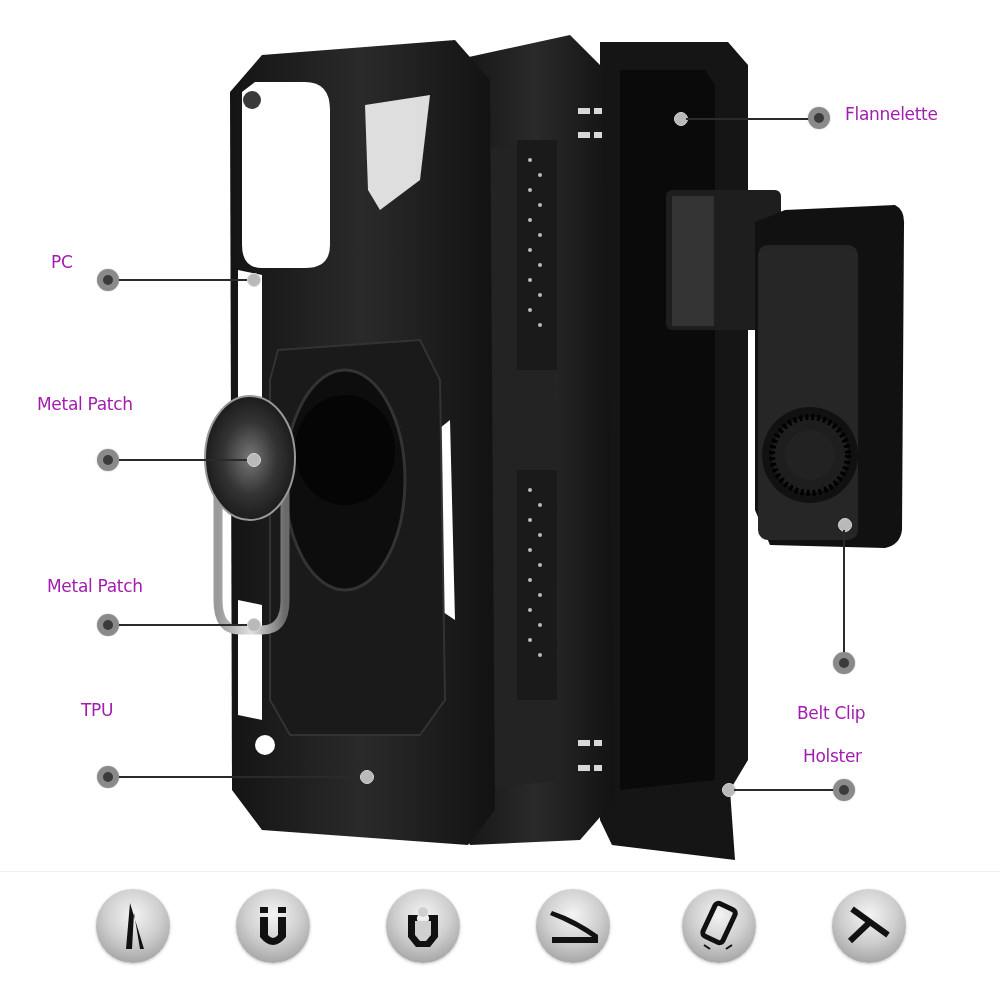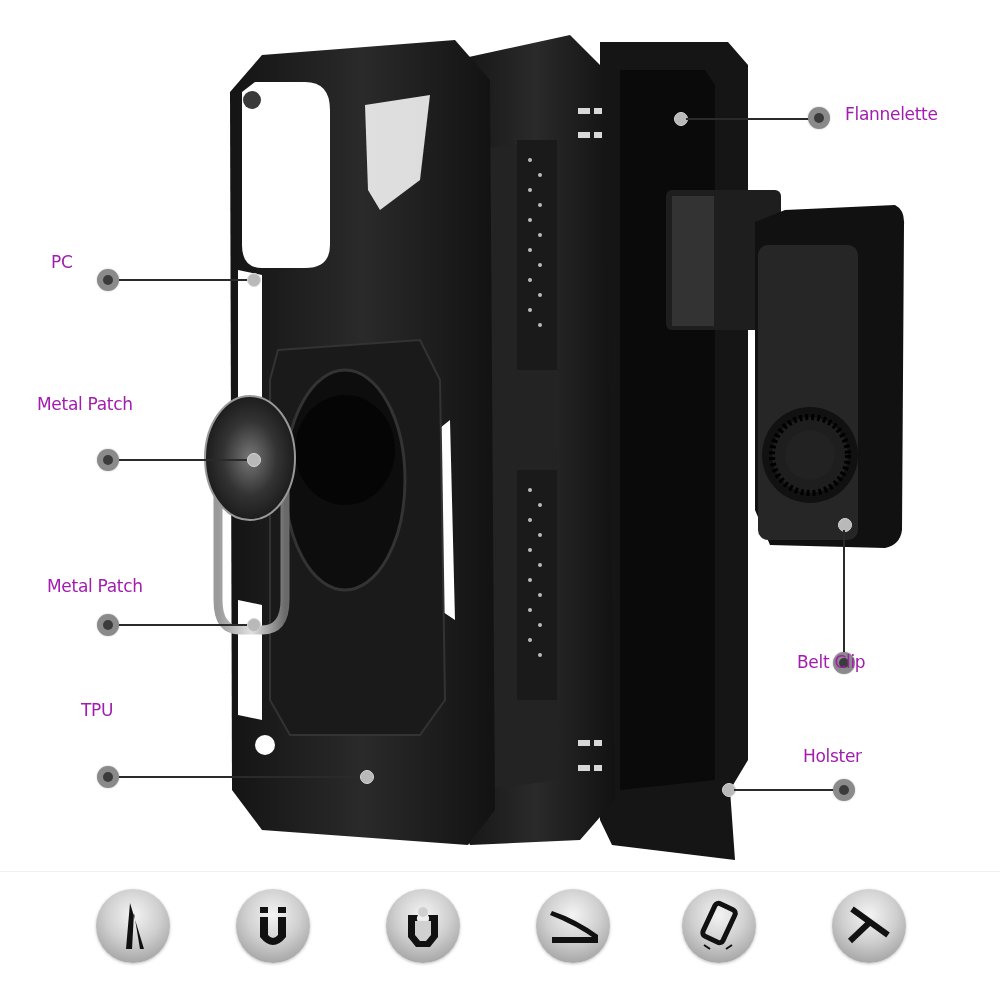--- a/index.html
+++ b/index.html
@@ -142,21 +142,21 @@
   <div class="pin" style="left:360px;top:770px"></div>
 
   <div class="pin" style="left:674px;top:112px"></div>
   <div class="hline" style="left:686px;top:118px;width:124px"></div>
   <div class="dot" style="left:808px;top:107px"></div>
   <span class="label" style="left:845px;top:104px">Flannelette</span>
 
   <div class="pin" style="left:838px;top:518px"></div>
   <div class="vline" style="left:843px;top:530px;height:122px"></div>
   <div class="dot" style="left:833px;top:652px"></div>
-  <span class="label" style="left:797px;top:652px">Belt Clip</span>
+  <span class="label" style="left:797px;top:703px">Belt Clip</span>
 
   <span class="label" style="left:803px;top:746px">Holster</span>
   <div class="pin" style="left:722px;top:783px"></div>
   <div class="hline" style="left:734px;top:789px;width:100px"></div>
   <div class="dot" style="left:833px;top:779px"></div>
 </div>
 
 <div class="separator"></div>
 
 <div class="icons-row">

